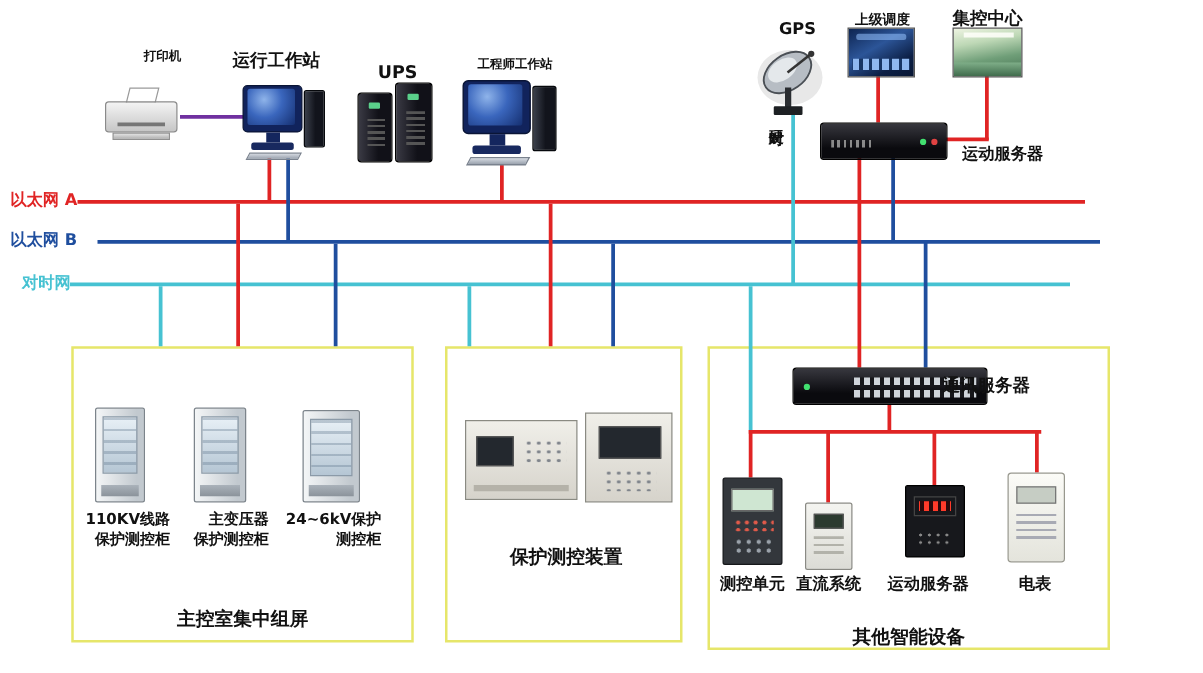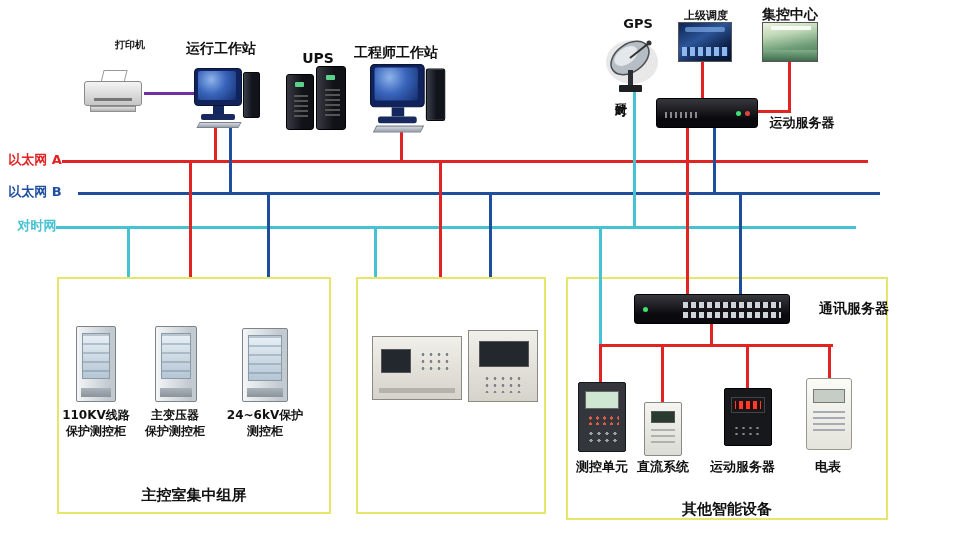--- a/index.html
+++ b/index.html
@@ -10,21 +10,21 @@
   .lbl-a{color:var(--ethernet_a,#e02424)}
   .lbl-b{color:var(--ethernet_b,#1f4e9e)}
   .lbl-c{color:var(--time_net,#46c2d2)}
   .hline,.vline{position:absolute}
   .c-red{background:var(--ethernet_a,#e02424)}
   .c-blue{background:var(--ethernet_b,#1f4e9e)}
   .c-cyan{background:var(--time_net,#46c2d2)}
   .c-purple{background:var(--printer_link,#7030a0)}
   .box{position:absolute;border:2px solid var(--box_border,#e6e66a)}
   .caption{position:absolute;font-weight:bold;font-size:15px;color:#111;text-align:center;white-space:nowrap}
-  .two-line{position:absolute;white-space:pre-line;text-align:center;font-weight:bold;font-size:12px;line-height:1.3;color:#111}
+  .two-line{position:absolute;white-space:pre-line;text-align:right;font-weight:bold;font-size:12px;line-height:1.3;color:#111}
 
   
   .printer{position:absolute;width:62px;height:46px}
   .pr-paper{position:absolute;left:20px;top:0;width:24px;height:13px;background:#fff;border:1px solid #9a9a9a;transform:skewX(-14deg)}
   .pr-body{position:absolute;left:2px;top:11px;width:58px;height:25px;background:linear-gradient(#f4f4f4,#c6c6c6);border:1px solid #8a8a8a;border-radius:3px}
   .pr-slot{position:absolute;left:12px;top:28px;width:38px;height:3px;background:#767676}
   .pr-tray{position:absolute;left:8px;top:36px;width:46px;height:6px;background:linear-gradient(#e2e2e2,#b0b0b0);border:1px solid #909090}
 
   
   .monitor{position:absolute;width:66px;height:62px}
@@ -118,21 +118,21 @@
   <div class="vline c-blue" style="left:267px;top:195px;width:3px;height:82px"></div>
   <div class="vline c-cyan" style="left:374px;top:229px;width:3px;height:48px"></div>
   <div class="vline c-red" style="left:439px;top:163px;width:3px;height:114px"></div>
   <div class="vline c-blue" style="left:489px;top:195px;width:3px;height:82px"></div>
   <div class="vline c-cyan" style="left:599px;top:229px;width:3px;height:115px"></div>
   <div class="vline c-blue" style="left:739px;top:194px;width:3px;height:100px"></div>
 
   <div class="lbl" style="left:98px;top:38px;width:64px;font-size:10px">打印机</div>
   <div class="lbl" style="left:183px;top:40px;width:76px;font-size:14px">运行工作站</div>
   <div class="lbl" style="left:296px;top:50px;width:44px;font-size:14px">UPS</div>
-  <div class="lbl" style="left:352px;top:44px;width:88px;font-size:14px">工程师工作站</div>
+  <div class="lbl" style="left:368px;top:44px;width:88px;font-size:10px">工程师工作站</div>
   <div class="lbl" style="left:616px;top:16px;width:44px;font-size:13px">GPS</div>
   <div class="lbl" style="left:680px;top:8px;width:52px;font-size:11px">上级调度</div>
   <div class="lbl" style="left:762px;top:6px;width:56px;font-size:14px">集控中心</div>
   <div class="lbl" style="left:764px;top:114px;width:76px;font-size:13px">运动服务器</div>
   <div style="position:absolute;left:612px;top:94px;width:16px;height:56px;font-weight:bold;font-size:12px;color:#111;writing-mode:vertical-rl;text-orientation:upright;line-height:1.3">硬对时</div>
 
   <div class="printer" style="left:82px;top:70px">
     <div class="pr-paper"></div>
     <div class="pr-body"></div>
     <div class="pr-slot"></div>
@@ -217,27 +217,28 @@
 
   <div class="pdev" style="left:372px;top:336px;width:90px;height:64px">
     <div class="pd-screen" style="left:8px;top:12px;width:30px;height:24px"></div>
     <div class="pd-btns" style="left:46px;top:14px;width:34px;height:22px"></div>
     <div class="pd-strip" style="left:6px;bottom:6px;right:6px;height:5px"></div>
   </div>
   <div class="pdev" style="left:468px;top:330px;width:70px;height:72px">
     <div class="pd-screen" style="left:10px;top:10px;width:50px;height:26px"></div>
     <div class="pd-btns" style="left:14px;top:44px;width:42px;height:18px"></div>
   </div>
+  <div class="caption" style="left:388px;top:436px;width:130px">保护测控装置</div>
 
   <div class="rack" style="left:634px;top:294px;width:156px;height:30px">
     <div class="rack-led-g" style="left:8px;top:12px"></div>
     <div class="rack-ports" style="left:48px;top:7px;width:98px"></div>
     <div class="rack-ports" style="left:48px;top:17px;width:98px"></div>
   </div>
-  <div class="lbl" style="left:812px;top:300px;width:84px;font-size:14px">通讯服务器</div>
+  <div class="lbl" style="left:747px;top:300px;width:84px;font-size:14px">通讯服务器</div>
 
   <div class="vline c-red" style="left:710px;top:324px;width:3px;height:20px"></div>
   <div class="hline c-red" style="left:599px;top:344px;width:234px;height:3px"></div>
   <div class="vline c-red" style="left:599px;top:344px;width:3px;height:38px"></div>
   <div class="vline c-red" style="left:661px;top:344px;width:3px;height:58px"></div>
   <div class="vline c-red" style="left:746px;top:344px;width:3px;height:44px"></div>
   <div class="vline c-red" style="left:828px;top:344px;width:3px;height:34px"></div>
 
   <div class="munit" style="left:578px;top:382px;width:48px;height:70px">
     <div class="mu-screen"></div>

